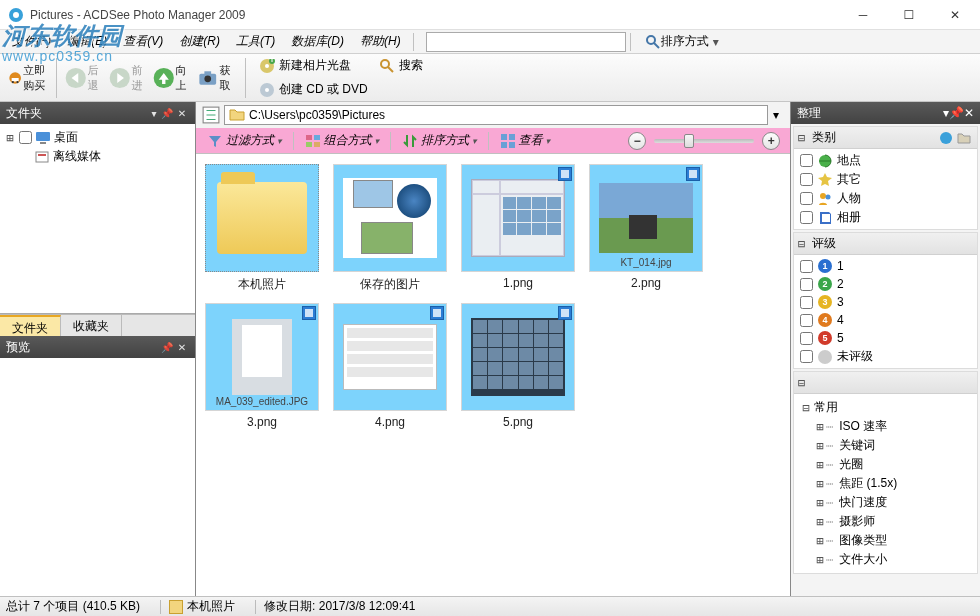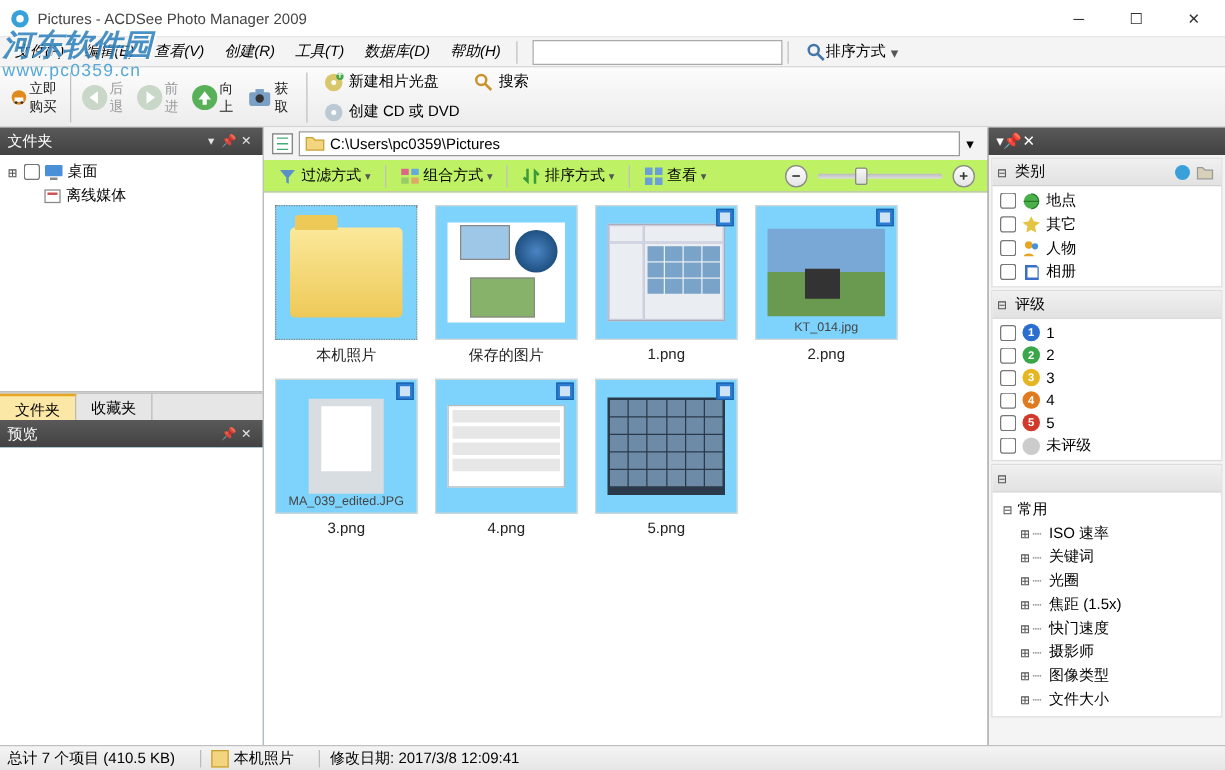--- a/index.html
+++ b/index.html
@@ -31,42 +31,42 @@
 .tbtn.disabled .l { color: #999; }
 .toolbar .vsep { width: 1px; height: 40px; background: #c0c0c0; margin: 0 6px; }
 .tbtn2 { display: flex; align-items: center; padding: 2px 6px; cursor: pointer; border: 1px solid transparent; border-radius: 3px; height: 22px; }
 .tbtn2 .l { margin-left: 4px; }
 .tcol { display: flex; flex-direction: column; gap: 2px; }
 
 
 .main { display: flex; height: 494px; }
 
 
-.left { width: 211px; display: flex; flex-direction: column; border-right: 1px solid #888; }
+.left { width: 196px; display: flex; flex-direction: column; border-right: 1px solid #888; }
 .panel-hdr { height: 22px; background: linear-gradient(#595959, #424242); color: #fff; display: flex; align-items: center; padding: 0 6px; }
 .panel-hdr .ptitle { flex: 1; }
 .panel-hdr .pctl { width: 14px; text-align: center; cursor: pointer; font-size: 10px; opacity: 0.85; }
 .tree { flex: 1; background: #fff; padding: 4px; overflow: auto; border-bottom: 1px solid #aaa; }
 .tnode { display: flex; align-items: center; padding: 1px 0; }
 .tnode .exp { width: 12px; text-align: center; color: #555; cursor: pointer; font-family: monospace; }
 .tnode input { margin: 0 3px; }
 .tnode .tlabel { cursor: pointer; }
 .tabstrip { height: 22px; background: #e6e6e6; display: flex; border-top: 1px solid #bbb; }
 .tab { padding: 3px 12px; cursor: pointer; border-right: 1px solid #bbb; }
 .tab.active { background: #fbe8a6; border-top: 2px solid #e8a722; }
 .preview { flex: 1; background: #7dd3fc; display: flex; flex-direction: column; }
 .preview-body { flex: 1; background: #fff; }
 
 
 .center { flex: 1; display: flex; flex-direction: column; background: #fff; }
 .addrbar { height: 26px; display: flex; align-items: center; padding: 3px 6px; background: #f3f3f3; }
 .addrbar .abicon { width: 18px; height: 18px; margin-right: 4px; cursor: pointer; }
 .addrbar .addr { flex: 1; height: 20px; border: 1px solid #999; background: #fff; padding: 0 4px; display: flex; align-items: center; }
 .addrbar .addicon { width: 16px; height: 16px; margin-right: 4px; }
-.filterbar { height: 26px; display: flex; align-items: center; padding: 3px 6px; background: #bef264; border-bottom: 1px solid #c0c0c0; gap: 4px; }
+.filterbar { height: 26px; display: flex; align-items: center; padding: 3px 6px; background: #f9a8d4; border-bottom: 1px solid #c0c0c0; gap: 4px; font-style: italic; }
 .fbtn { display: flex; align-items: center; padding: 2px 4px; cursor: pointer; border: 1px solid transparent; border-radius: 2px; }
 .fbtn .l { margin: 0 3px; }
 .fbtn .dd { font-size: 9px; color: #555; }
 .filterbar .vsep { width: 1px; height: 18px; background: #c0c0c0; margin: 0 2px; }
 .filterbar .spacer { flex: 1; }
 .zoomslider { width: 100px; height: 4px; background: linear-gradient(#bbb,#ddd); border-radius: 2px; position: relative; }
 .zoomslider .thumb { position: absolute; width: 10px; height: 14px; background: linear-gradient(#f7f7f7, #dcdcdc); border: 1px solid #888; border-radius: 2px; top: -5px; left: 30px; }
 .zbtn { width: 18px; height: 18px; border-radius: 9px; border: 1px solid #888; display: flex; align-items: center; justify-content: center; cursor: pointer; background: linear-gradient(#fdfdfd,#e5e5e5); font-weight: bold; color: #333; margin: 0 4px; }
 
 .thumbs { flex: 1; padding: 10px 8px; display: flex; flex-wrap: wrap; align-content: flex-start; gap: 10px 12px; overflow: auto; }
@@ -453,20 +453,21 @@
               <div></div>
             </div>
         </div>
         <div class="thumb-label">5.png</div>
       </div>
     </div>
   </div>
 
   <div class="right">
     <div class="right-hdr">
+      <span class="ptitle" style="flex:1">整理</span>
       <span class="pctl">▾</span>
       <span class="pctl">📌</span>
       <span class="pctl">✕</span>
     </div>
     <div class="right-body">
 
       <div class="rsection">
         <div class="rsec-hdr">
           <span class="exp">⊟</span>
           <span class="rl">类别</span>

